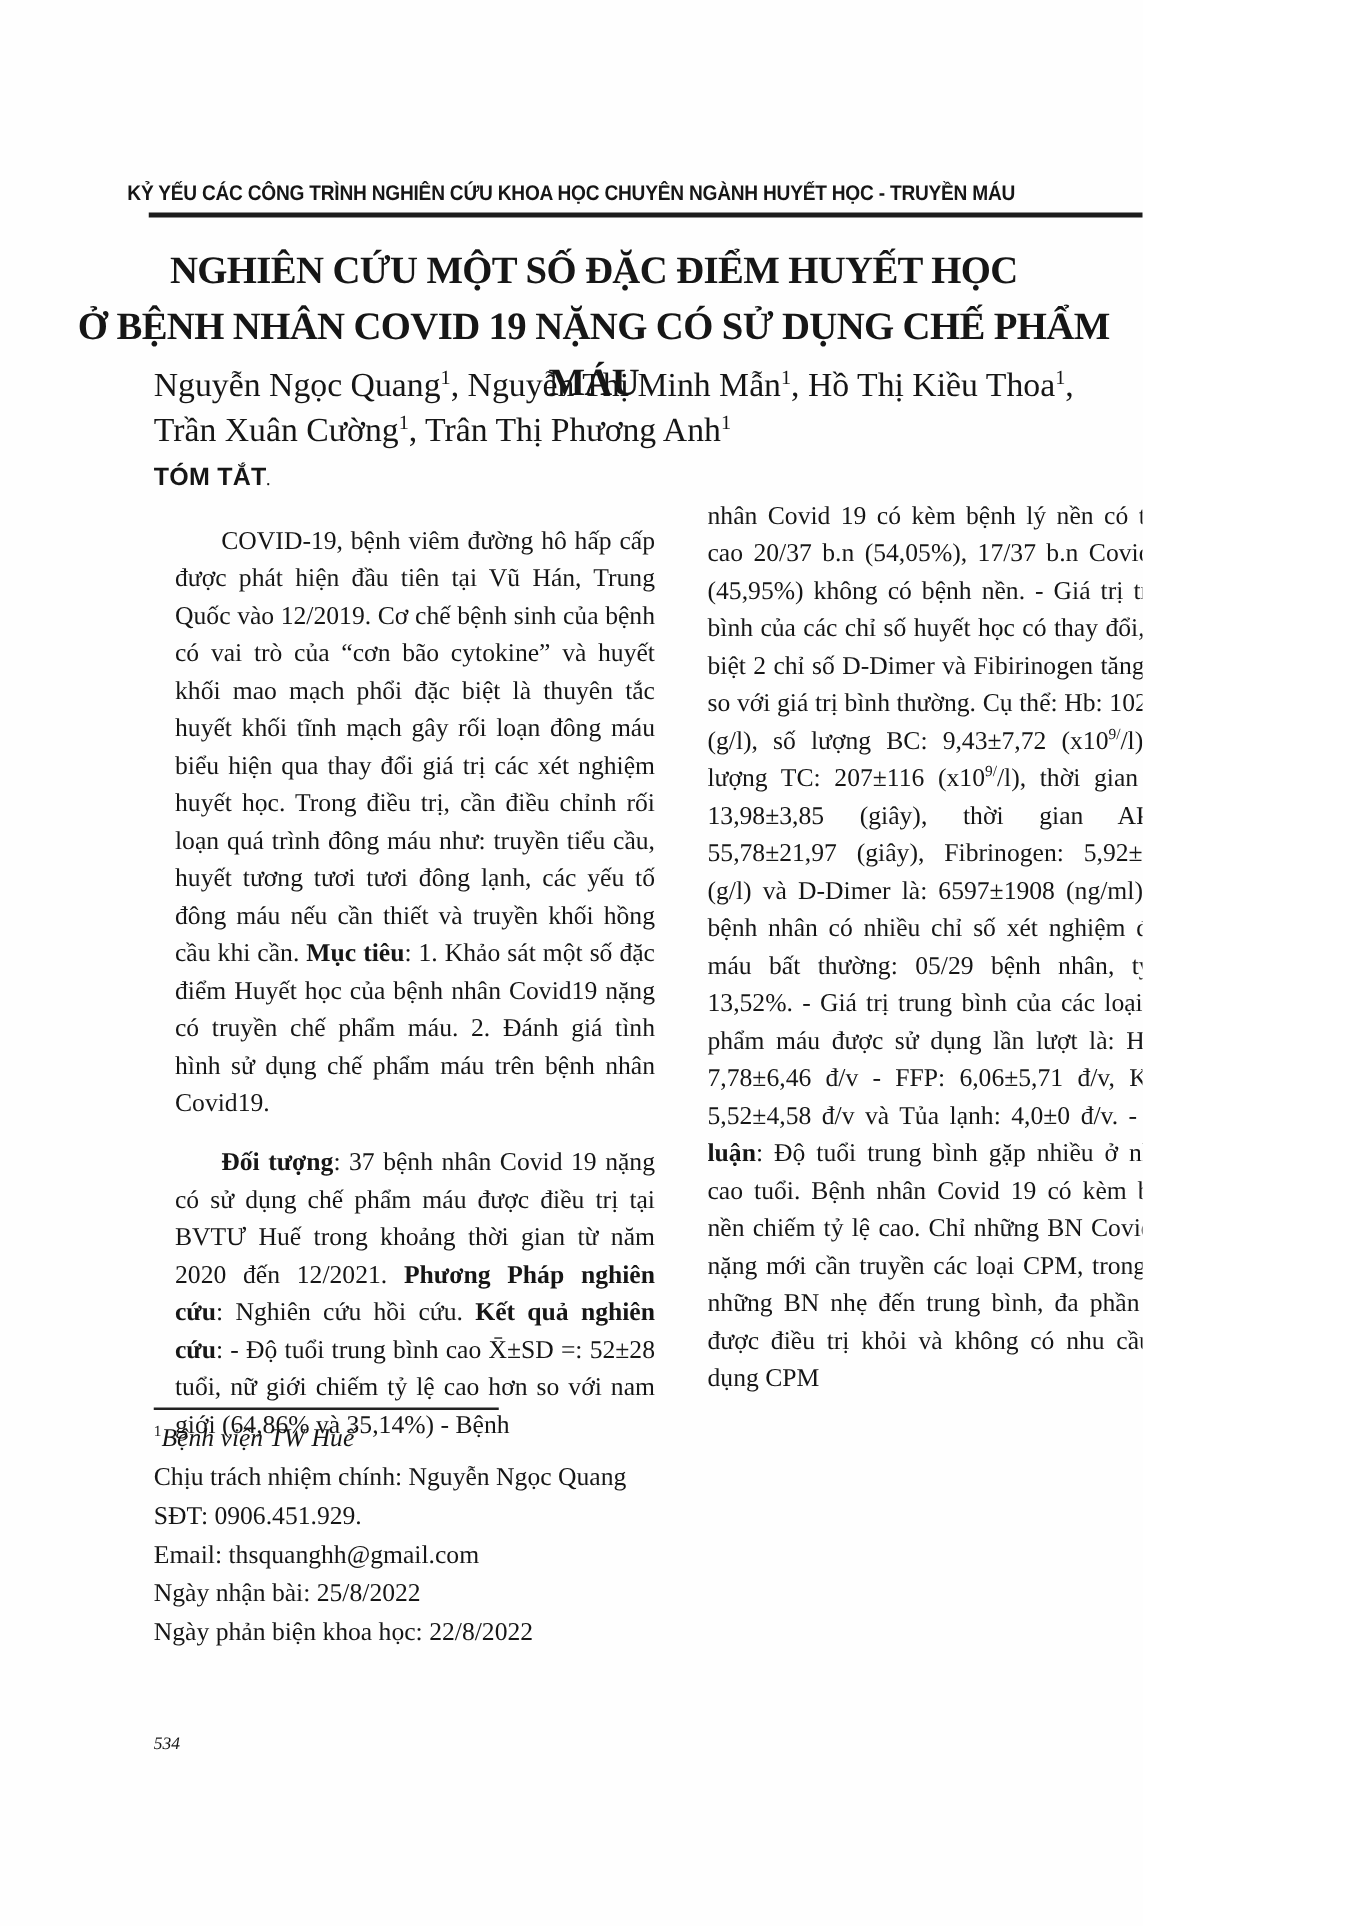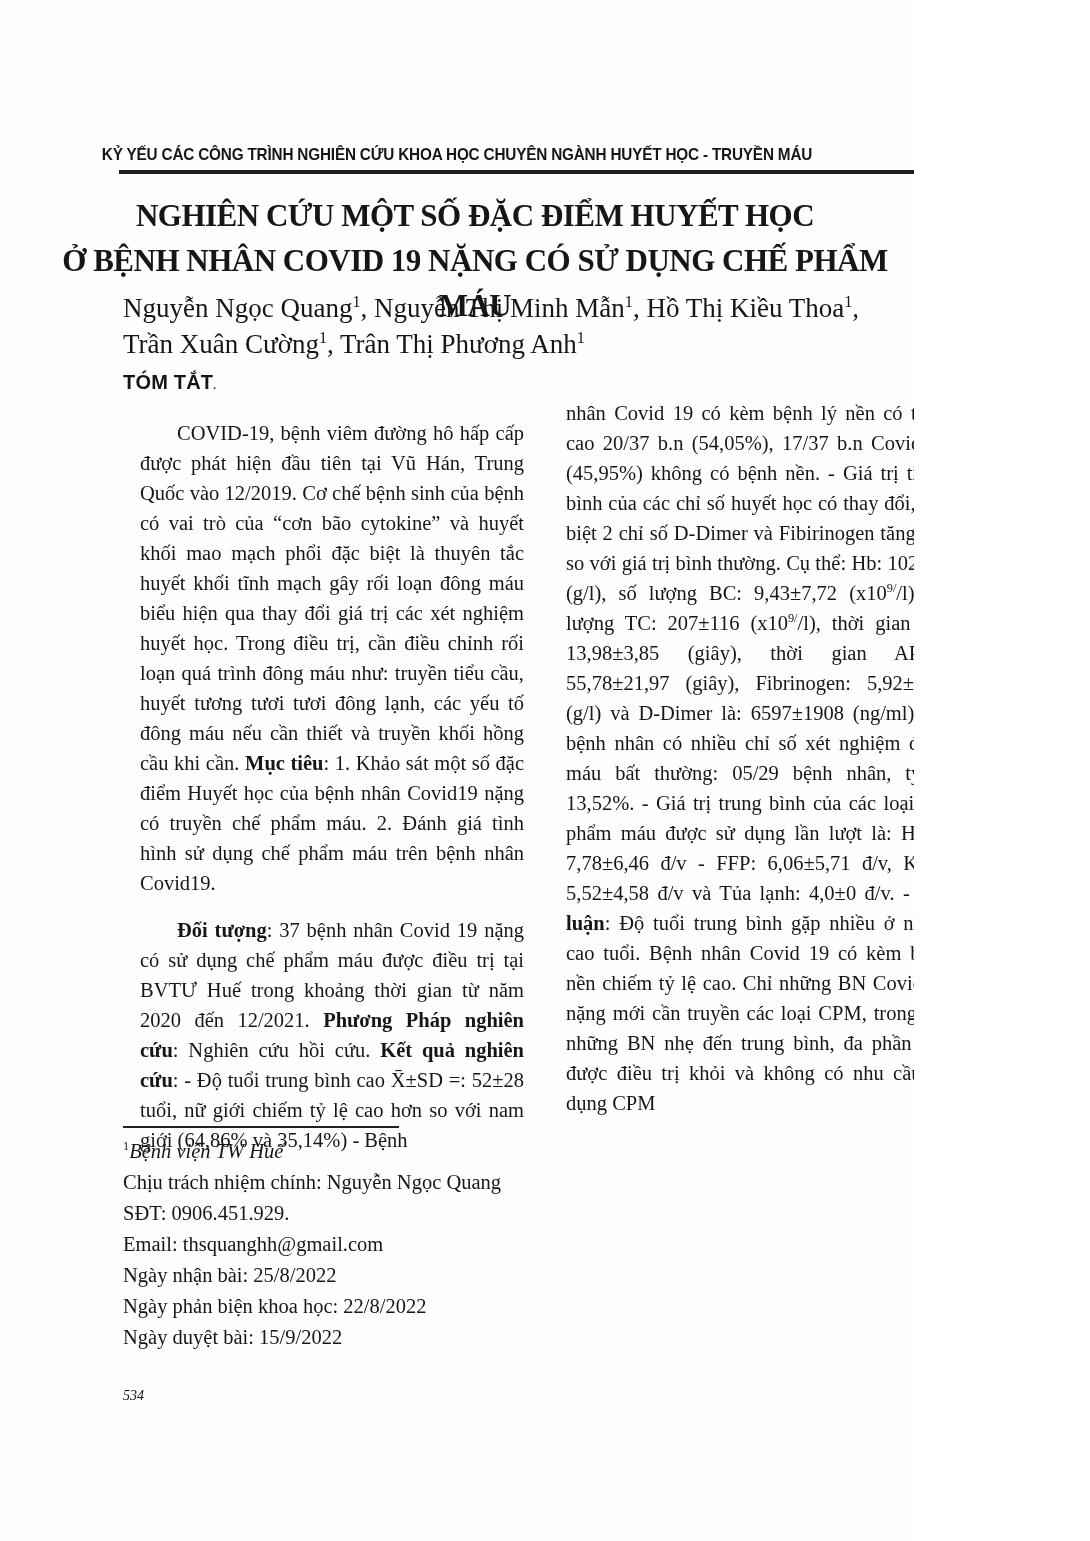--- a/index.html
+++ b/index.html
@@ -86,18 +86,17 @@
   </div>
 
   <div class="footnote">
     <div class="footnote-rule"></div>
     <div class="footnote-line"><sup>1</sup><span class="i">Bệnh viện TW Huế</span></div>
     <div class="footnote-line">Chịu trách nhiệm chính: Nguyễn Ngọc Quang</div>
     <div class="footnote-line">SĐT: 0906.451.929.</div>
     <div class="footnote-line">Email: thsquanghh@gmail.com</div>
     <div class="footnote-line">Ngày nhận bài: 25/8/2022</div>
     <div class="footnote-line">Ngày phản biện khoa học: 22/8/2022</div>
-    <div class="footnote-line">Ngày duyệt bài: 15/9/2022</div>
   </div>
 
   <div class="page-number">534</div>
 
 </div>
 
 </body></html>

